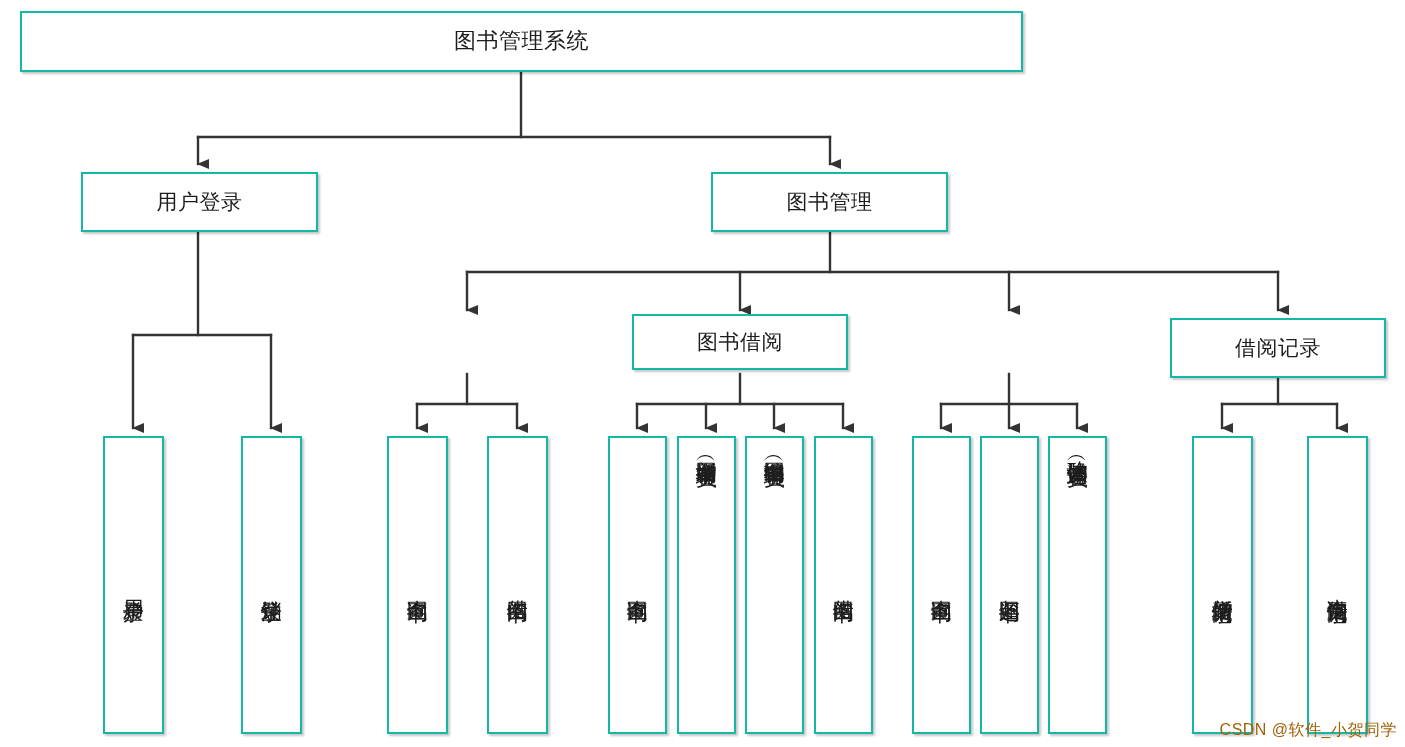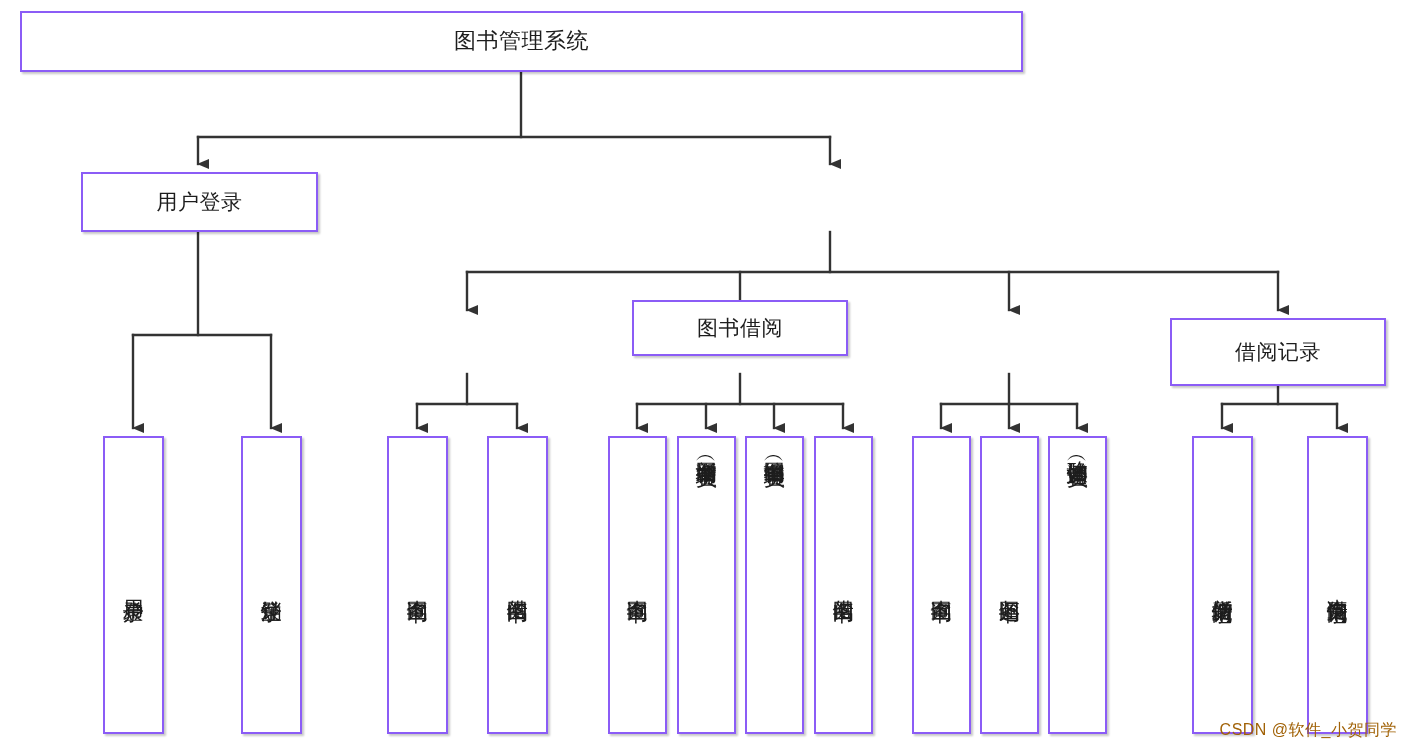--- a/index.html
+++ b/index.html
@@ -31,21 +31,21 @@
     width: 1405px;
     height: 747px;
     z-index: 1;
   }
 
   
   .node {
     position: absolute;
     box-sizing: border-box;
     background: #ffffff;
-    border: 2px solid #8b5cf6;
+    border: 2px solid #14b8a6;
     box-shadow: 2px 2px 2px rgba(0, 0, 0, 0.22);
     z-index: 2;
     display: flex;
     align-items: center;
     justify-content: center;
   }
 
   
   .node .hlabel {
     font-size: 21px;
@@ -150,28 +150,31 @@
   </svg>
 
   <div class="node root" style="left:20px; top:11px; width:1003px; height:61px;">
     <span class="hlabel">图书管理系统</span>
   </div>
 
   <div class="node" style="left:81px; top:172px; width:237px; height:60px;">
     <span class="hlabel">用户登录</span>
   </div>
 
-
-
-  <div class="node" style="left:632px; top:300px; width:216px; height:56px;">
+  <div class="node" style="left:711px; top:172px; width:237px; height:60px;">
+    <span class="hlabel">图书管理</span>
+  </div>
+
+
+  <div class="node" style="left:632px; top:314px; width:216px; height:56px;">
     <span class="hlabel">图书借阅</span>
   </div>
 
 
-  <div class="node" style="left:1170px; top:318px; width:216px; height:68px;">
+  <div class="node" style="left:1170px; top:318px; width:216px; height:60px;">
     <span class="hlabel">借阅记录</span>
   </div>
 
   <div class="node leaf" style="left:103px; top:436px; width:61px; height:298px;">
     <span class="vlabel">用户登录</span>
   </div>
 
   <div class="node leaf" style="left:241px; top:436px; width:61px; height:298px;">
     <span class="vlabel">注销登录</span>
   </div>

